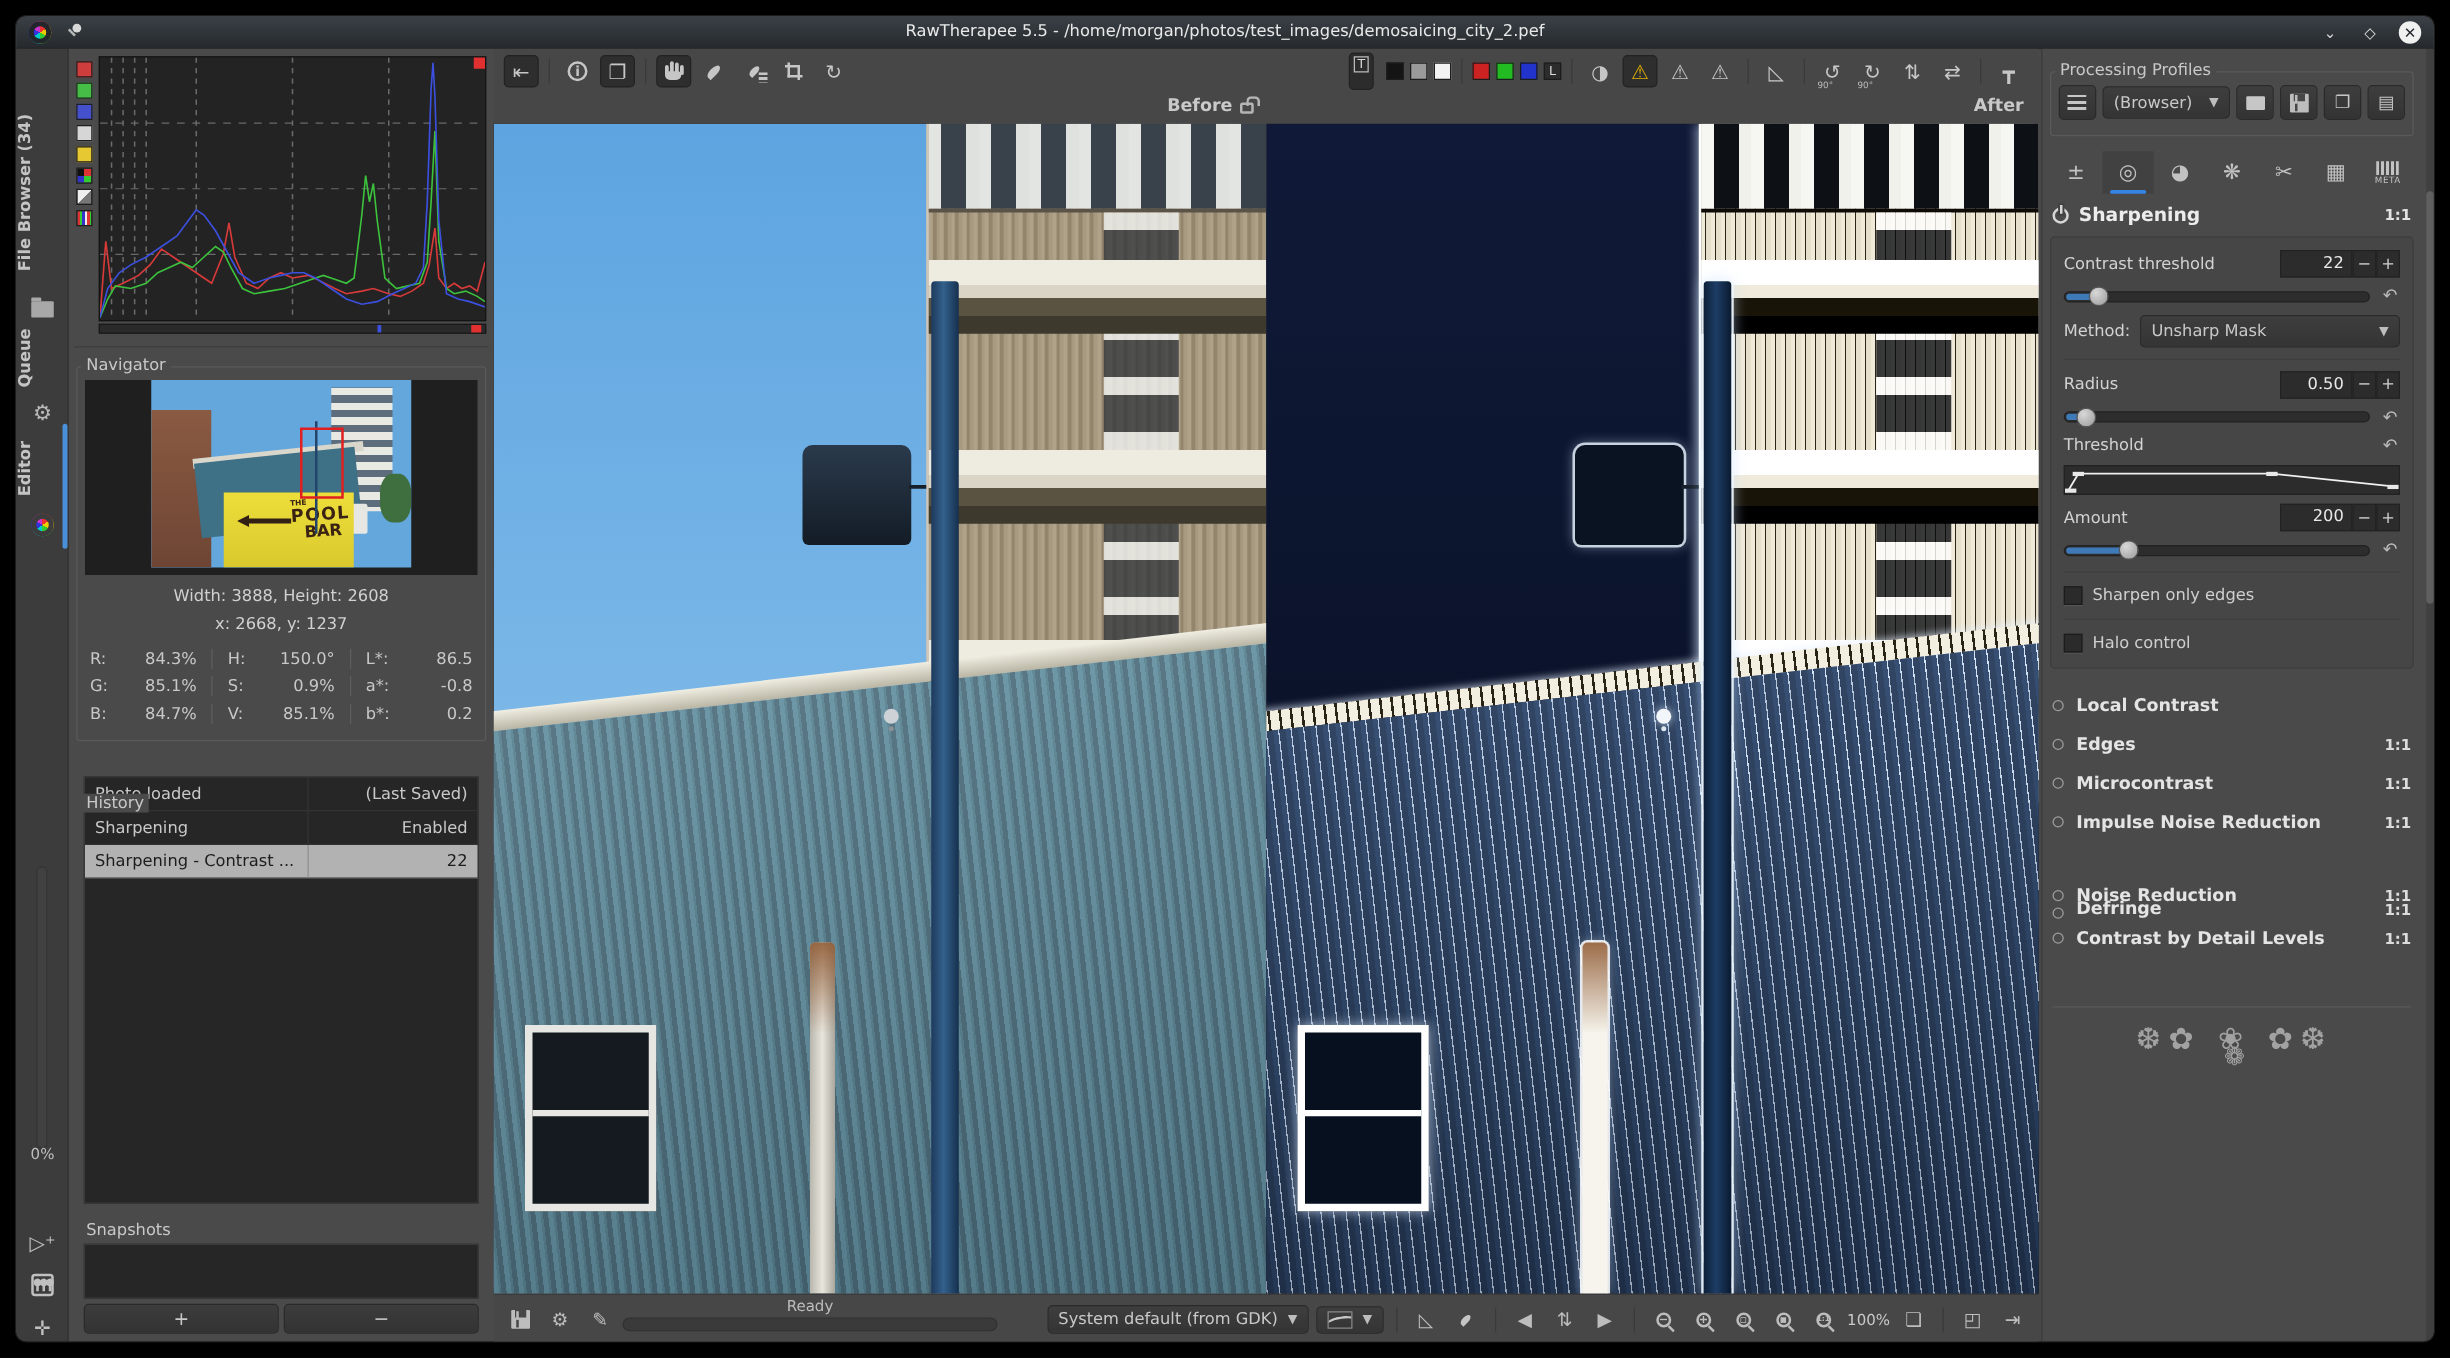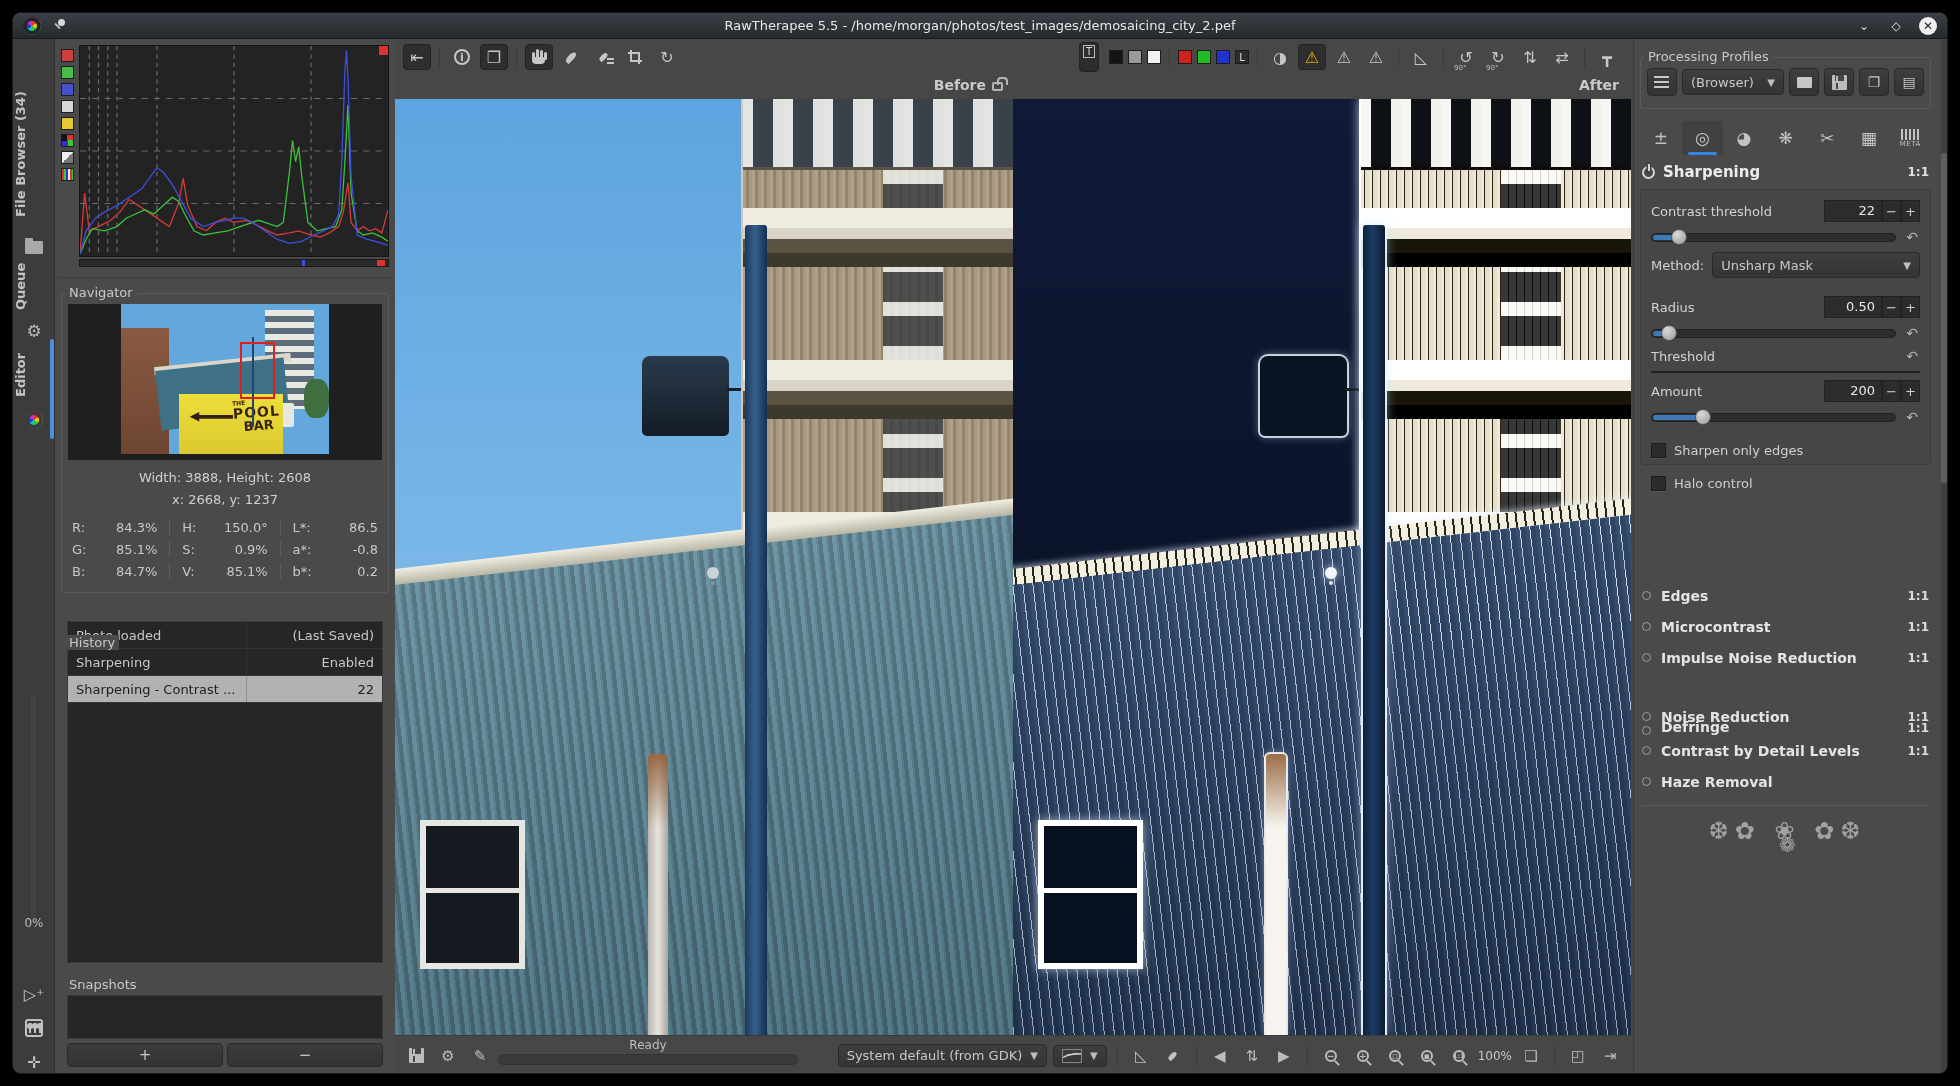--- a/index.html
+++ b/index.html
@@ -210,21 +210,21 @@
   .ttab.active::after { content:""; position:absolute; left:6px; right:6px; bottom:0; height:3px; background:#3584e4; border-radius:2px; }
   .meta-stripes { width:18px; height:11px; background:repeating-linear-gradient(90deg,#c2c2c2 0 2px,transparent 2px 4px); }
   .meta-txt { font-size:7px; color:#c2c2c2; letter-spacing:.5px; }
 
   .sharp-header { position:absolute; left:8px; right:12px; top:122px; height:22px; display:flex; align-items:center; gap:8px; }
   .power-icon { width:13px; height:13px; border:2px solid #d6d6d6; border-radius:50%; position:relative; }
   .power-icon::before { content:""; position:absolute; left:50%; top:-4px; width:2px; height:7px; background:#d6d6d6; transform:translateX(-50%); box-shadow:0 0 0 1.5px #414141; }
   .sharp-title { font-weight:bold; color:#ececec; font-size:15px; flex:1; }
   .scale-badge { color:#e2e2e2; font-weight:bold; font-size:12px; }
 
-  .sharp-box { position:absolute; left:6px; right:10px; top:150px; height:276px; background:#464646;
+  .sharp-box { position:absolute; left:6px; right:10px; top:150px; height:346px; background:#464646;
     border:1px solid #3c3c3c; border-radius:4px; padding:10px 10px; display:flex; flex-direction:column; gap:7px; }
   .srow { display:flex; align-items:center; height:22px; color:#d2d2d2; }
   .srow .lbl { flex:1; }
   .valbox { width:58px; height:22px; background:#2c2c2c; border:1px solid #222; color:#e8e8e8;
     text-align:right; padding:2px 6px; font-size:13px; }
   .mini { width:19px; height:22px; background:#2c2c2c; border:1px solid #222; color:#cfcfcf;
     display:flex; align-items:center; justify-content:center; font-size:13px; }
   .slrow { display:flex; align-items:center; gap:8px; height:18px; }
   .slider { position:relative; flex:1; height:9px; background:#2d2d2d; border:1px solid #222; border-radius:5px; }
   .slider .fill { position:absolute; left:1px; top:1px; bottom:1px; background:#3f7ab8; border-radius:4px; }
@@ -686,20 +686,25 @@
         <span class="cbox"></span>
         <span>Sharpen only edges</span>
       </div>
       <div class="sline"></div>
       <div class="cbrow">
         <span class="cbox"></span>
         <span>Halo control</span>
       </div>
     </div>
 
+    <div class="toolrow" style="top:510px;">
+      <span class="bullet"></span>
+      <span class="tname">Local Contrast</span>
+          <span class="tscale"></span>
+    </div>
     <div class="toolrow" style="top:541px;">
       <span class="bullet"></span>
       <span class="tname">Edges</span>
           <span class="tscale">1:1</span>
     </div>
     <div class="toolrow" style="top:572px;">
       <span class="bullet"></span>
       <span class="tname">Microcontrast</span>
           <span class="tscale">1:1</span>
     </div>
@@ -716,25 +721,20 @@
     <div class="toolrow" style="top:665px;align-items:flex-end;">
       <span class="bullet"></span>
       <span class="tname">Defringe</span>
           <span class="tscale">1:1</span>
     </div>
     <div class="toolrow" style="top:696px;">
       <span class="bullet"></span>
       <span class="tname">Contrast by Detail Levels</span>
           <span class="tscale">1:1</span>
     </div>
-    <div class="toolrow" style="top:727px;">
-      <span class="bullet"></span>
-      <span class="tname">Haze Removal</span>
-          <span class="tscale"></span>
-    </div>
 
     <div class="rp-divider" style="top:766px;"></div>
     <div class="ornament" style="top:778px;">
       <div class="row1">❆✿ ❀ ✿❆</div>
       <div class="row2">❁</div>
     </div>
   </div>
 
   <div class="rp-scroll">
         <div class="thumbbar"></div>

